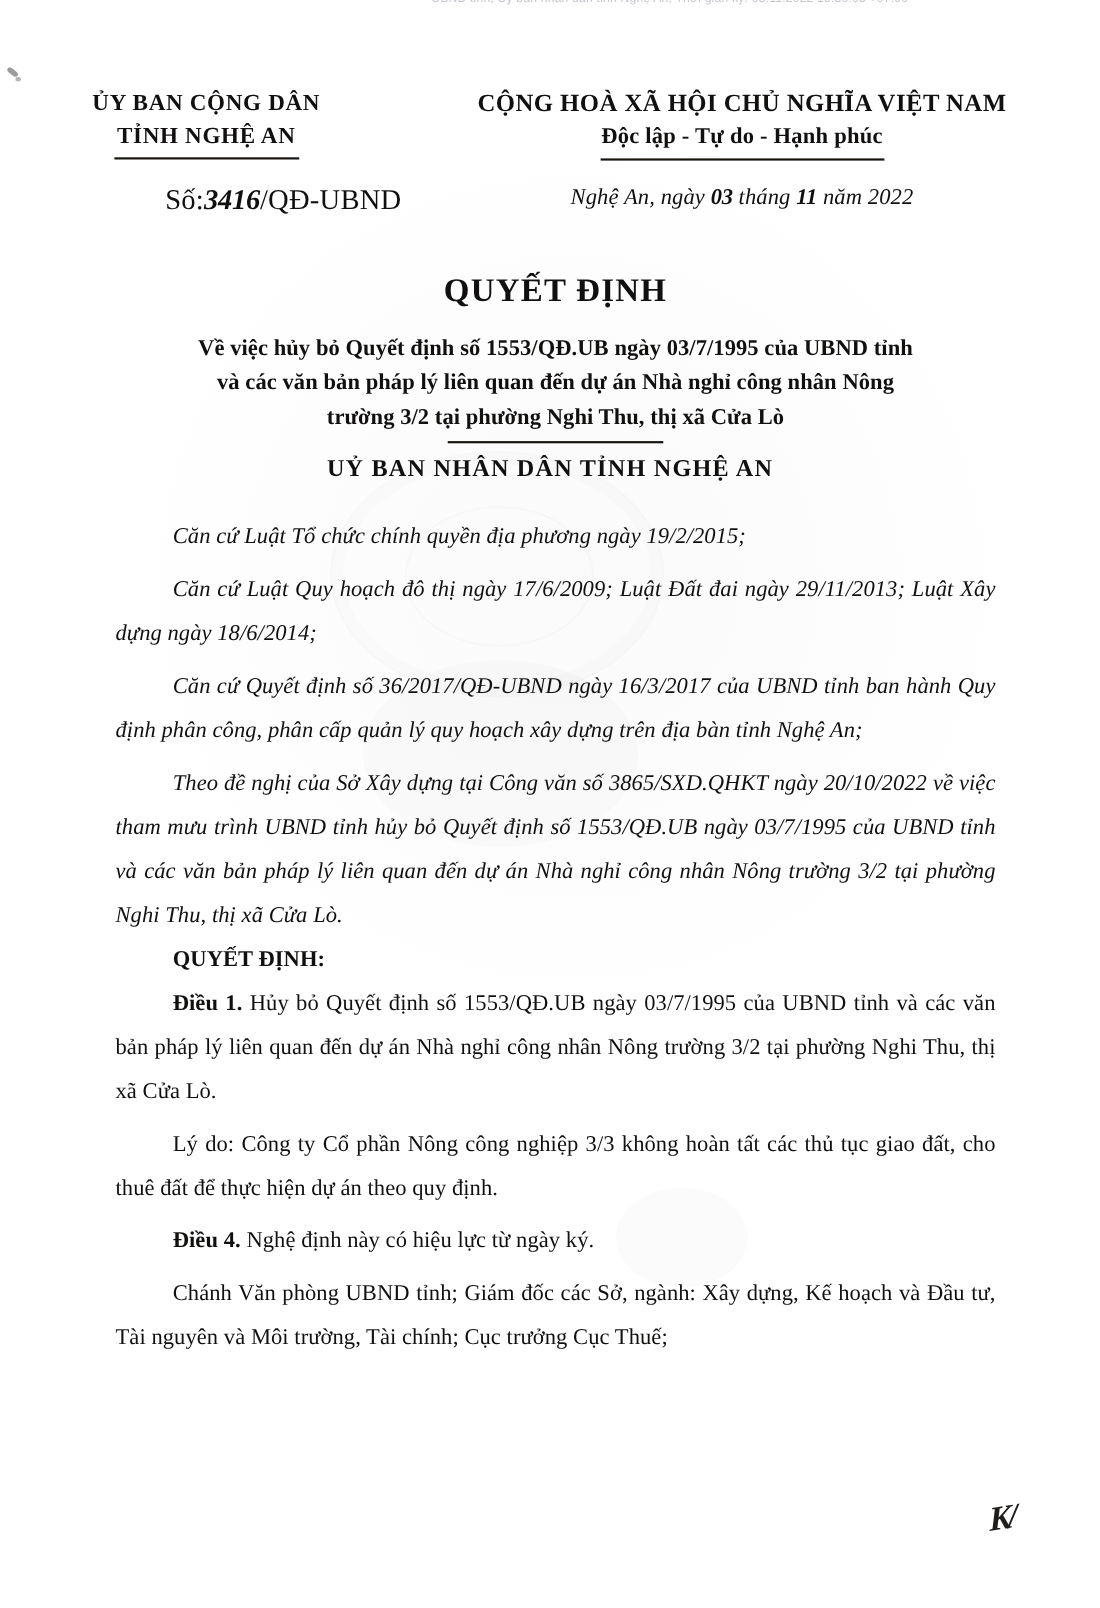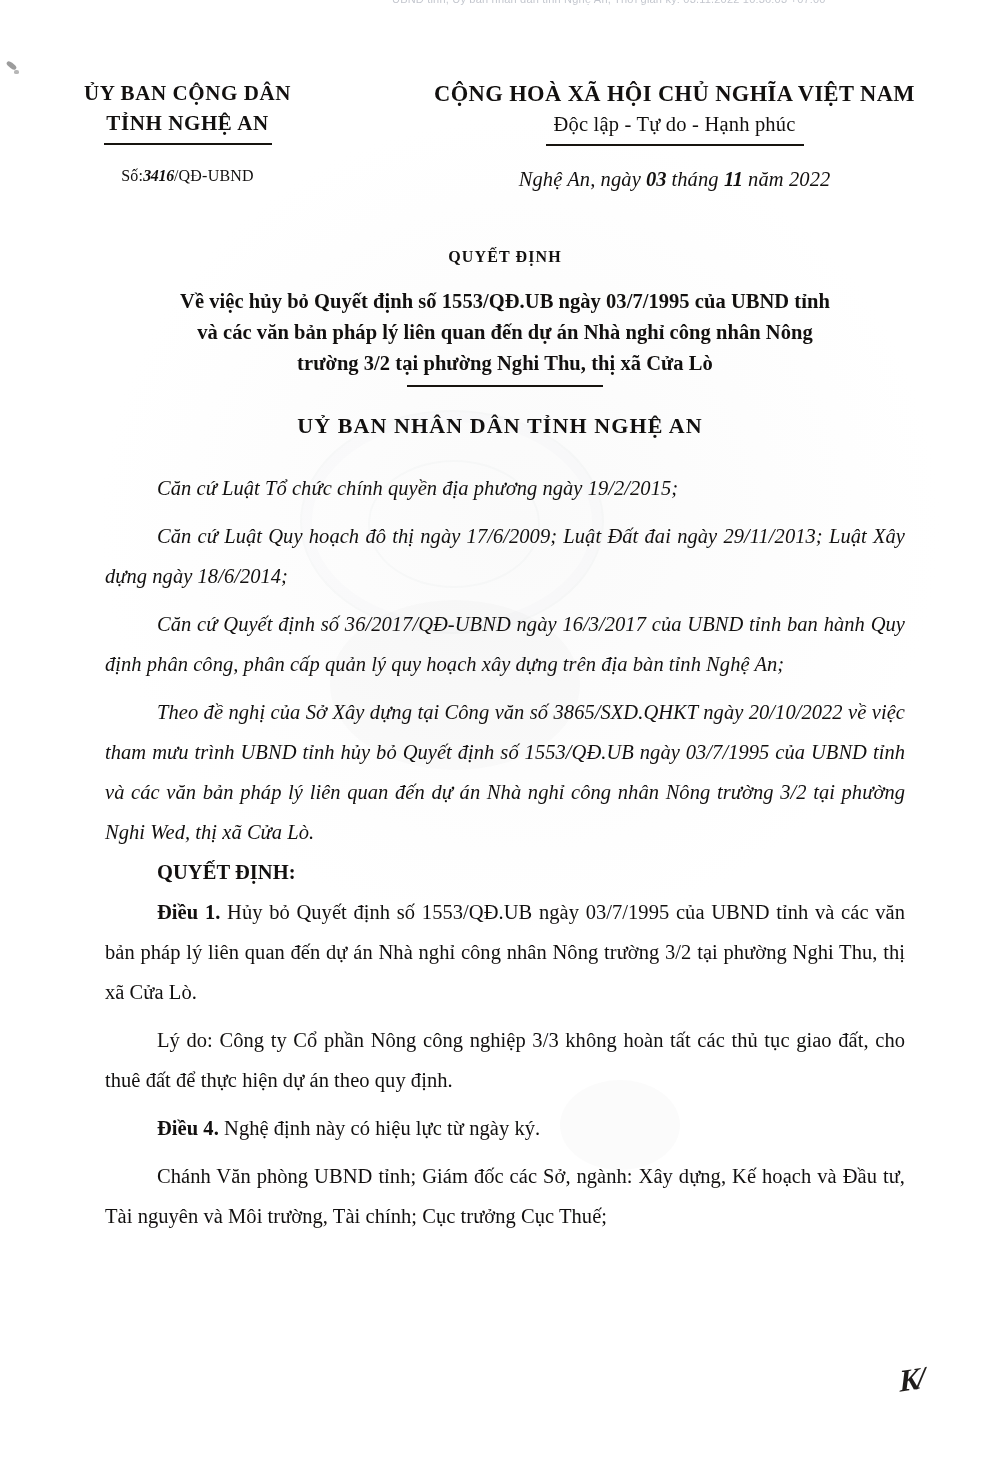--- a/index.html
+++ b/index.html
@@ -101,39 +101,40 @@
     white-space: nowrap;
   }
   .nation-line {
     font-weight: bold;
     font-size: 22.5px;
     letter-spacing: .4px;
     line-height: 31px;
     white-space: nowrap;
   }
   .motto-line {
-    font-weight: normal;
+    font-weight: bold;
     font-size: 20.5px;
     letter-spacing: .2px;
     line-height: 30px;
     white-space: nowrap;
   }
   .rule {
     height: 2px;
     background: #17140f;
     margin: 5px auto 0 auto;
   }
   .rule-left  { width: 168px; }
   .rule-right { width: 258px; }
 
   .doc-number {
     margin-top: 22px;
-    font-size: 16px;
+    font-size: 26px;
     letter-spacing: .2px;
     white-space: nowrap;
+    text-align: right;
   }
   .handnum {
     font-style: italic;
     font-weight: bold;
     letter-spacing: -.3px;
   }
   .place-date {
     margin-top: 22px;
     font-style: italic;
     font-size: 20.5px;
@@ -149,21 +150,21 @@
   
   .title-block {
     position: absolute;
     top: 248px;
     left: 105px;
     width: 800px;
     text-align: center;
   }
   .doc-kind {
     font-weight: bold;
-    font-size: 16px;
+    font-size: 30px;
     letter-spacing: 1.1px;
     margin-bottom: 20px;
   }
   .doc-subject {
     font-weight: bold;
     font-size: 20.5px;
     line-height: 31px;
     letter-spacing: .05px;
   }
   .subject-rule {
@@ -279,21 +280,21 @@
     <div class="subject-rule"></div>
   </div>
 
   <div class="authority">UỶ BAN NHÂN DÂN TỈNH NGHỆ AN</div>
 
   <div class="body">
 
     <p class="para italic">Căn cứ Luật Tổ chức chính quyền địa phương ngày 19/2/2015;</p>
     <p class="para italic gap">Căn cứ Luật Quy hoạch đô thị ngày 17/6/2009; Luật Đất đai ngày 29/11/2013; Luật Xây dựng ngày 18/6/2014;</p>
     <p class="para italic gap">Căn cứ Quyết định số 36/2017/QĐ-UBND ngày 16/3/2017 của UBND tỉnh ban hành Quy định phân công, phân cấp quản lý quy hoạch xây dựng trên địa bàn tỉnh Nghệ An;</p>
-    <p class="para italic gap">Theo đề nghị của Sở Xây dựng tại Công văn số 3865/SXD.QHKT ngày 20/10/2022 về việc tham mưu trình UBND tỉnh hủy bỏ Quyết định số 1553/QĐ.UB ngày 03/7/1995 của UBND tỉnh và các văn bản pháp lý liên quan đến dự án Nhà nghỉ công nhân Nông trường 3/2 tại phường Nghi Wed, thị xã Cửa Lò.</p>
+    <p class="para italic gap">Theo đề nghị của Sở Xây dựng tại Công văn số 3865/SXD.QHKT ngày 20/10/2022 về việc tham mưu trình UBND tỉnh hủy bỏ Quyết định số 1553/QĐ.UB ngày 03/7/1995 của UBND tỉnh và các văn bản pháp lý liên quan đến dự án Nhà nghỉ công nhân Nông trường 3/2 tại phường Nghi Thu, thị xã Cửa Lò.</p>
 
     <p class="para decide-head">QUYẾT ĐỊNH:</p>
 
     <p class="para">
       <span class="art">Điều 1.</span><span> Hủy bỏ Quyết định số 1553/QĐ.UB ngày 03/7/1995 của UBND tỉnh và các văn bản pháp lý liên quan đến dự án Nhà nghỉ công nhân Nông trường 3/2 tại phường Nghi Thu, thị xã Cửa Lò.</span>
     </p>
 
     <p class="para gap">
       <span>Lý do: Công ty Cổ phần Nông công nghiệp 3/3 không hoàn tất các thủ tục giao đất, cho thuê đất để thực hiện dự án theo quy định.</span>
     </p>

